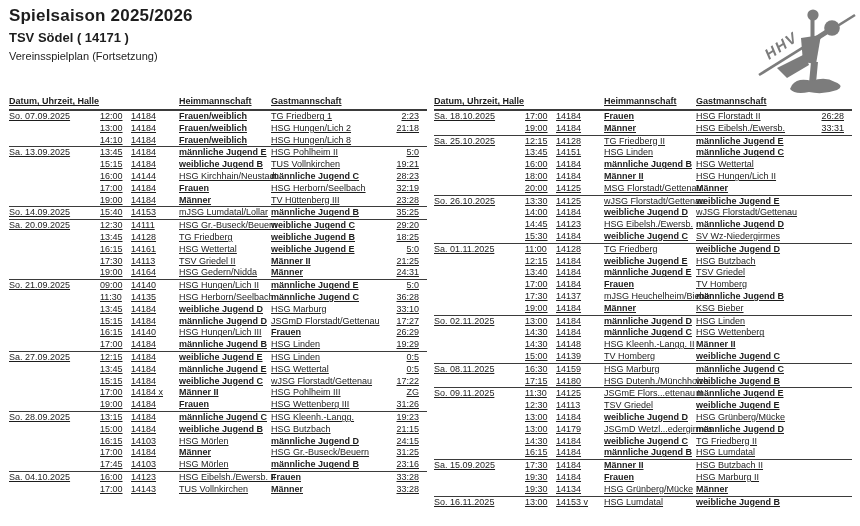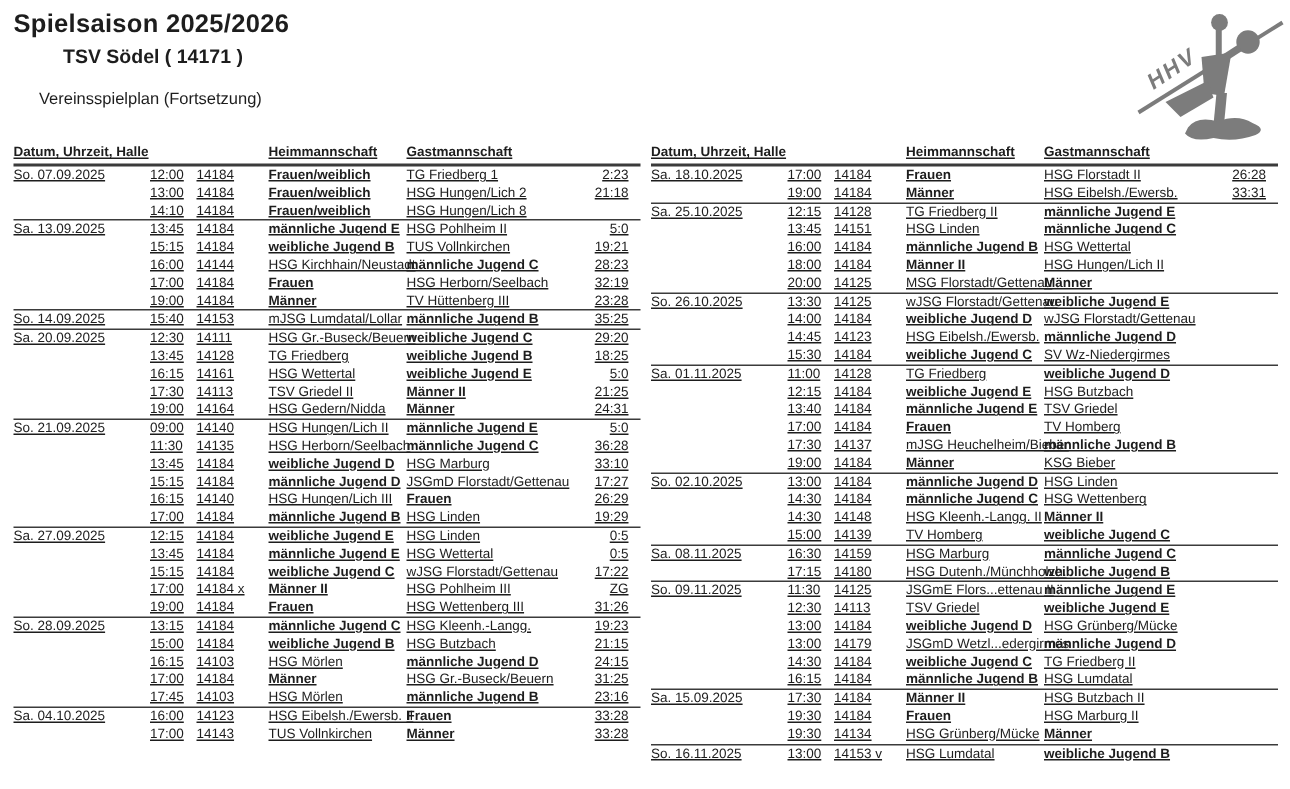--- a/index.html
+++ b/index.html
@@ -3,22 +3,22 @@
 <meta charset="utf-8">
 <style>
   html,body{margin:0;padding:0;}
   body{
     width:860px;height:526px;background:#ffffff;
     font-family:"Liberation Sans", sans-serif;color:#1d1d1d;
     overflow:hidden;position:relative;
   }
   .doc{position:relative;width:860px;height:526px;}
   .title{position:absolute;left:9px;top:6px;font-size:17px;font-weight:bold;letter-spacing:0.2px;}
-  .subtitle{position:absolute;left:9px;top:30px;font-size:13px;font-weight:bold;margin-left:33px;}
-  .planline{position:absolute;left:26px;top:50px;font-size:11px;margin-top:10px;}
+  .subtitle{position:absolute;left:9px;top:30px;font-size:13px;font-weight:bold;}
+  .planline{position:absolute;left:9px;top:50px;font-size:11px;}
   .logo{position:absolute;right:3px;top:2px;width:102px;height:92px;}
   .tables{position:absolute;left:9px;top:96px;display:grid;grid-template-columns:418px 418px;column-gap:7px;text-decoration:underline;}
   .sched-table{width:418px;}
   .thead{
     display:grid;grid-template-columns:170px 92px 1fr;
     font-size:9px;font-weight:bold;line-height:11px;
     padding-bottom:2px;border-bottom:2px solid #3b3b3b;
   }
   .group{border-top:1.6px solid #3b3b3b;}
   .group:first-of-type{border-top:none;}
@@ -484,21 +484,21 @@
               <span class="cell c-date"></span>
               <span class="cell c-time">19:00</span>
               <span class="cell c-hall">14184</span>
               <span class="cell c-home bold">Männer</span>
               <span class="cell c-guest">KSG Bieber</span>
               <span class="cell c-score"></span>
             </div>
           </div>
           <div class="group">
             <div class="row">
-              <span class="cell c-date">So. 02.10.2025</span>
+              <span class="cell c-date">So. 02.11.2025</span>
               <span class="cell c-time">13:00</span>
               <span class="cell c-hall">14184</span>
               <span class="cell c-home bold">männliche Jugend D</span>
               <span class="cell c-guest">HSG Linden</span>
               <span class="cell c-score"></span>
             </div>
             <div class="row">
               <span class="cell c-date"></span>
               <span class="cell c-time">14:30</span>
               <span class="cell c-hall">14184</span>

